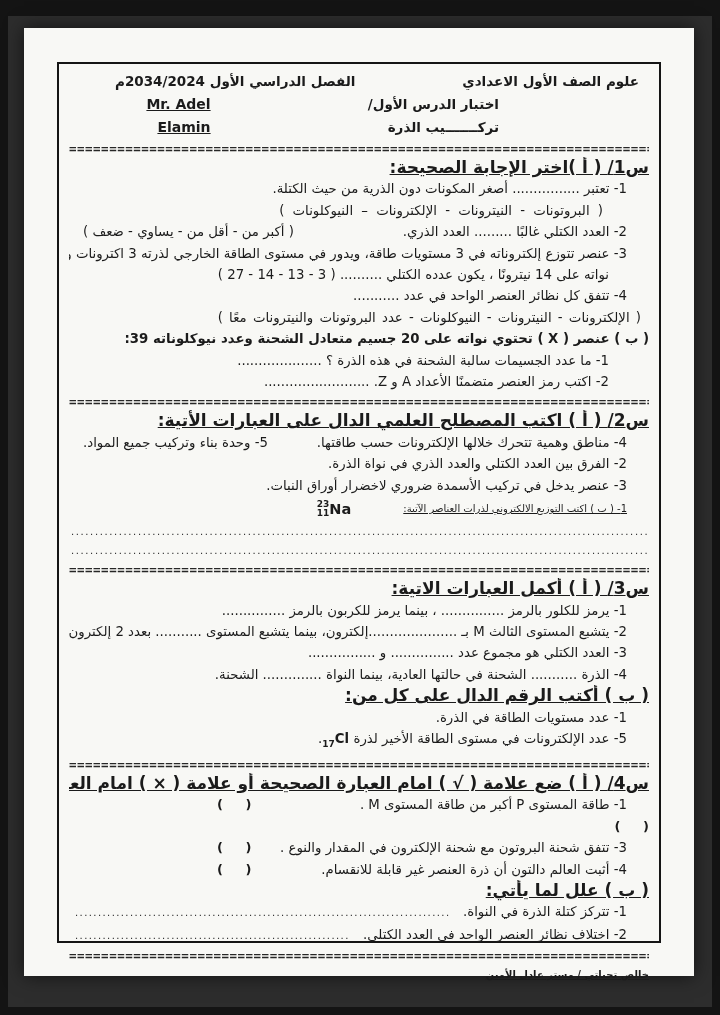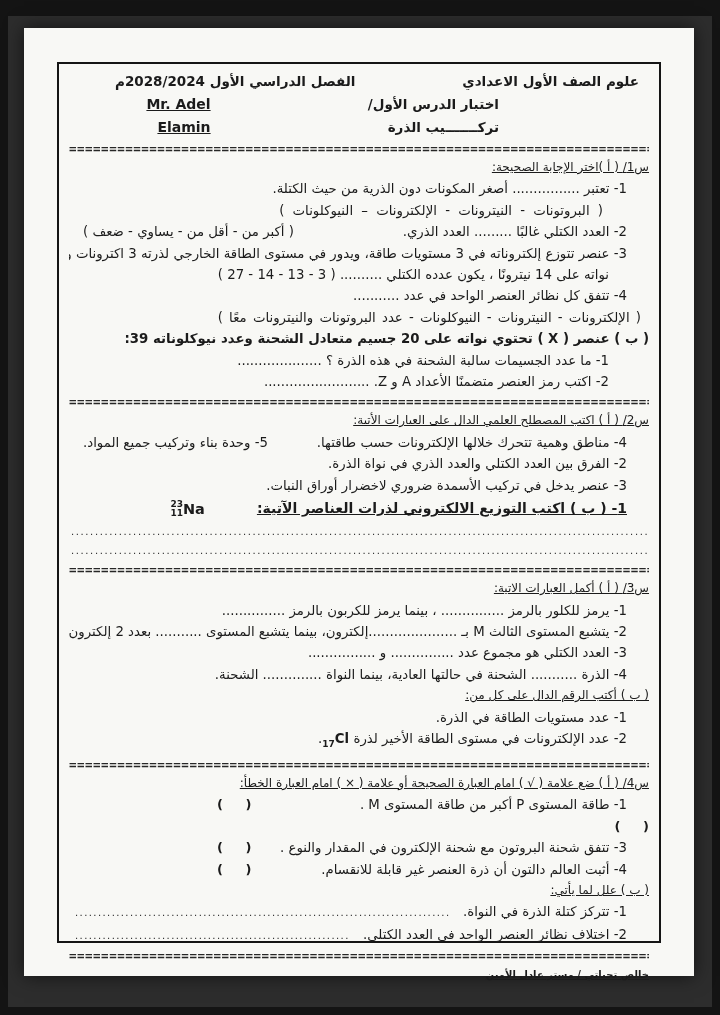--- a/index.html
+++ b/index.html
@@ -34,35 +34,35 @@
   .h-exam{margin-left:95px;margin-right:150px;}
   .teacher{text-decoration:underline;font-size:14px;}
   .sep{
     font-family:"DejaVu Sans Mono",monospace;
     font-weight:bold;font-size:12.5px;line-height:13px;
     letter-spacing:.5px;color:#262626;
     white-space:nowrap;overflow:hidden;
     margin:3px 0 2px 0;direction:ltr;
   }
   .row{font-size:13.3px;line-height:21.4px;white-space:nowrap;overflow:hidden;}
-  .title{font-weight:normal;font-size:12px;}
+  .title{font-weight:bold;font-size:17px;}
   .title .u{text-decoration:underline;}
   .bld{font-weight:bold;}
   .item{padding-right:22px;}
   .item2{padding-right:40px;}
   .opts{padding-right:46px;word-spacing:4px;}
   .opts-wide{padding-right:8px;word-spacing:2px;}
   .flexrow{display:flex;justify-content:space-between;}
   .flexrow .left-part{margin-left:14px;}
   .nuc{direction:ltr;display:inline-flex;align-items:center;font-weight:bold;}
   .nuc .stack{display:inline-flex;flex-direction:column;align-items:flex-end;
     font-size:9px;line-height:9px;font-weight:bold;margin-left:1px;}
   .nuc .sym{font-size:14.5px;line-height:15px;}
   .dist-row{display:flex;align-items:center;height:26px;}
-  .dist-row .dist-title{font-weight:bold;text-decoration:underline;font-size:14px;}
+  .dist-row .dist-title{font-weight:normal;text-decoration:underline;font-size:10px;}
   .dist-row .na-wrap{margin-right:52px;}
   .dotted{
     font-size:10px;letter-spacing:1.6px;line-height:18px;color:#2a2a2a;
     white-space:nowrap;overflow:hidden;direction:ltr;margin:1px 2px;
   }
   .tf-row{display:flex;align-items:baseline;}
   .tf-row .tf-text{flex:1;padding-right:22px;}
   .tf-row .bracket{white-space:pre;font-weight:bold;margin-left:148px;font-size:13px;}
   .reason-row{display:flex;align-items:baseline;}
   .reason-row .r-text{padding-right:22px;}
@@ -79,21 +79,21 @@
 </head>
 <body>
 
 <div class="photo-bg"></div>
 
 <div class="paper">
   <div class="frame">
 
     <div class="hrow hrow1">
       <span>علوم الصف الأول الاعدادي</span>
-      <span>الفصل الدراسي الأول 2028/2024م</span>
+      <span>الفصل الدراسي الأول 2034/2024م</span>
     </div>
     <div class="hrow hrow2">
       <span class="h-exam">اختبار الدرس الأول/ تركـــــــيب الذرة</span>
       <span class="teacher">Mr. Adel Elamin</span>
     </div>
 
     <div class="sep">====================================================================================================</div>
 
     <div class="row title"><span class="u"><span>س1/</span><span> ( أ )اختر الإجابة الصحيحة:</span></span></div>
     <div class="row item">1- تعتبر ................ أصغر المكونات دون الذرية من حيث الكتلة.</div>
@@ -137,21 +137,21 @@
     <div class="sep">====================================================================================================</div>
 
     <div class="row title"><span class="u"><span>س3/</span><span> ( أ ) أكمل العبارات الاتية:</span></span></div>
     <div class="row item">1- يرمز للكلور بالرمز ............... ، بينما يرمز للكربون بالرمز ...............</div>
     <div class="row item">2- يتشبع المستوى الثالث M بـ .....................إلكترون، بينما يتشبع المستوى ........... بعدد 2 إلكترون,</div>
     <div class="row item">3- العدد الكتلي هو مجموع عدد ............... و ................</div>
     <div class="row item">4- الذرة ........... الشحنة في حالتها العادية، بينما النواة .............. الشحنة.</div>
     <div class="row title"><span class="u">( ب ) أكتب الرقم الدال على كل من:</span></div>
     <div class="row item">1- عدد مستويات الطاقة في الذرة.</div>
     <div class="row item">
-      <span>2- عدد الإلكترونات في مستوى الطاقة الأخير لذرة</span>
+      <span>5- عدد الإلكترونات في مستوى الطاقة الأخير لذرة</span>
       <span class="cl-ltr"><sub>17</sub><span>Cl</span></span><span>.</span>
     </div>
 
     <div class="sep">====================================================================================================</div>
 
     <div class="row title"><span class="u"><span>س4/</span><span> ( أ ) ضع علامة ( √ ) امام العبارة الصحيحة أو علامة ( × ) امام العبارة الخطأ:</span></span></div>
     <div class="row tf-row">
       <span class="tf-text">1-  طاقة المستوى P أكبر من طاقة المستوى M .</span>
       <span class="bracket">(     )</span>
     </div>

